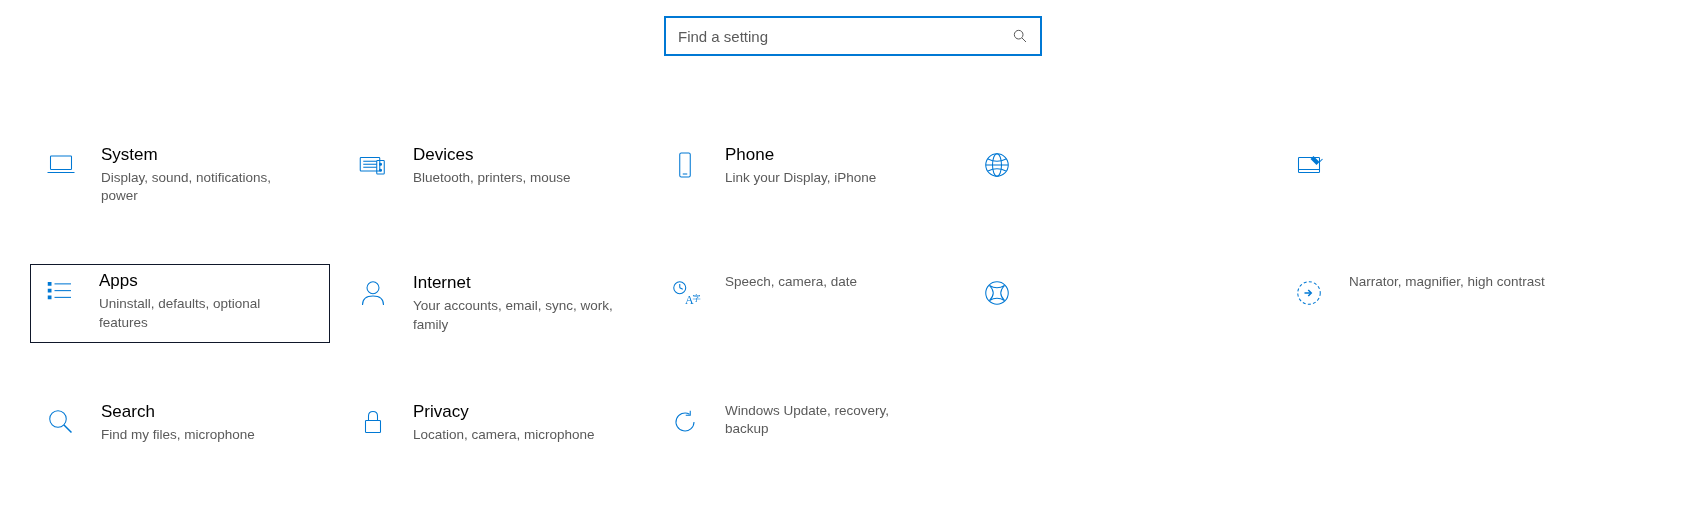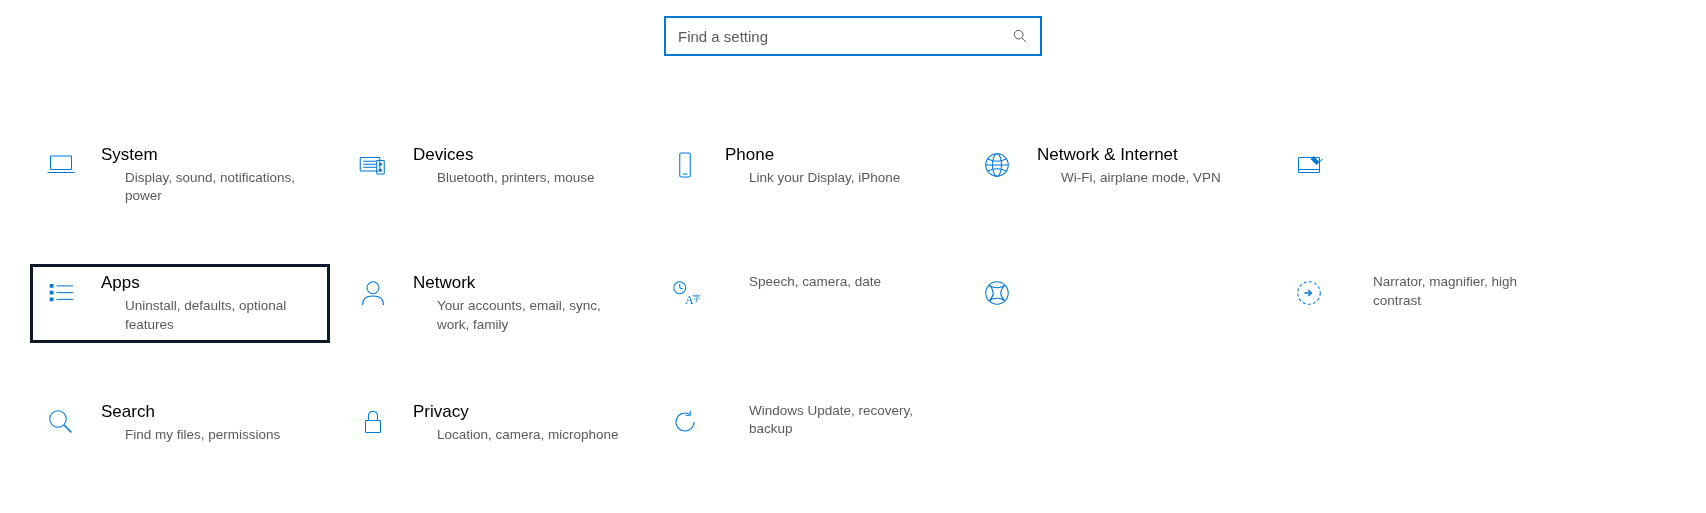--- a/index.html
+++ b/index.html
@@ -43,21 +43,21 @@
       padding: 80px 30px 0 30px;
     }
     .tile {
       display: flex;
       gap: 20px;
       align-items: flex-start;
       padding: 6px 8px;
       cursor: pointer;
       border: 3px solid transparent;
     }
-    .tile.highlighted { border: 3px solid #0f172a; }
+    .tile.highlighted { border: 1px solid #0f172a; }
     .tile-icon {
       width: 40px;
       height: 40px;
       flex: 0 0 40px;
       display: flex;
       align-items: center;
       justify-content: center;
       color: #0078d4;
     }
     .tile-icon svg { width: 36px; height: 36px; stroke: #0078d4; fill: none; stroke-width: 1.4; }
@@ -66,21 +66,20 @@
       font-size: 17px;
       color: #000;
       font-weight: 400;
       margin-bottom: 4px;
     }
     .tile-desc {
       font-size: 13.5px;
       color: #5a5a5a;
       line-height: 1.35;
       max-width: 200px;
-      margin-left: 24px;
     }
   </style>
 </head>
 <body>
 
 <div class="search-wrap">
   <div class="search-box">
     <input class="search-input" type="text" placeholder="Find a setting" style="">
     <svg class="search-icon-svg" viewBox="0 0 24 24">
       <circle cx="10" cy="10" r="6.5"></circle>
@@ -138,24 +137,20 @@
   <div class="tile">
     <div class="tile-icon">
       <svg viewBox="0 0 48 48">
         <circle cx="24" cy="24" r="15"></circle>
         <ellipse cx="24" cy="24" rx="6" ry="15"></ellipse>
         <line x1="9" y1="24" x2="39" y2="24"></line>
         <path d="M12 16 Q24 22 36 16"></path>
           <path d="M12 32 Q24 26 36 32"></path>
       </svg>
     </div>
-    <div class="tile-text">
-      <div class="tile-title">Network &amp; Internet</div>
-      <div class="tile-desc">Wi-Fi, airplane mode, VPN</div>
-    </div>
   </div>
 
   <div class="tile">
     <div class="tile-icon">
       <svg viewBox="0 0 48 48">
         <rect x="10" y="14" width="28" height="20" rx="1"></rect>
         <line x1="10" y1="30" x2="38" y2="30"></line>
         <path d="M30 12 L38 20 L34 24 L26 16 Z" fill="#0078d4" stroke="none"></path>
         <line x1="38" y1="20" x2="42" y2="16"></line>
       </svg>
@@ -180,21 +175,21 @@
   </div>
 
   <div class="tile">
     <div class="tile-icon">
       <svg viewBox="0 0 48 48">
           <circle cx="24" cy="17" r="8"></circle>
           <path d="M10 40 Q10 28 24 28 Q38 28 38 40"></path>
         </svg>
     </div>
     <div class="tile-text">
-      <div class="tile-title">Network</div>
+      <div class="tile-title">Internet</div>
       <div class="tile-desc">Your accounts, email, sync, work, family</div>
     </div>
   </div>
 
   <div class="tile">
     <div class="tile-icon">
       <svg viewBox="0 0 48 48">
         <circle cx="17" cy="17" r="8"></circle>
           <line x1="17" y1="12" x2="17" y2="17"></line>
           <line x1="17" y1="17" x2="21" y2="19"></line>
@@ -234,21 +229,21 @@
 
   <div class="tile">
     <div class="tile-icon">
       <svg viewBox="0 0 48 48">
           <circle cx="20" cy="20" r="11"></circle>
           <line x1="28" y1="28" x2="38" y2="38" stroke-width="2"></line>
         </svg>
     </div>
     <div class="tile-text">
       <div class="tile-title">Search</div>
-      <div class="tile-desc">Find my files, permissions</div>
+      <div class="tile-desc">Find my files, microphone</div>
     </div>
   </div>
 
   <div class="tile">
     <div class="tile-icon">
       <svg viewBox="0 0 48 48">
           <rect x="14" y="22" width="20" height="16" rx="1"></rect>
           <path d="M18 22 V16 Q18 10 24 10 Q30 10 30 16 V22"></path>
         </svg>
     </div>

